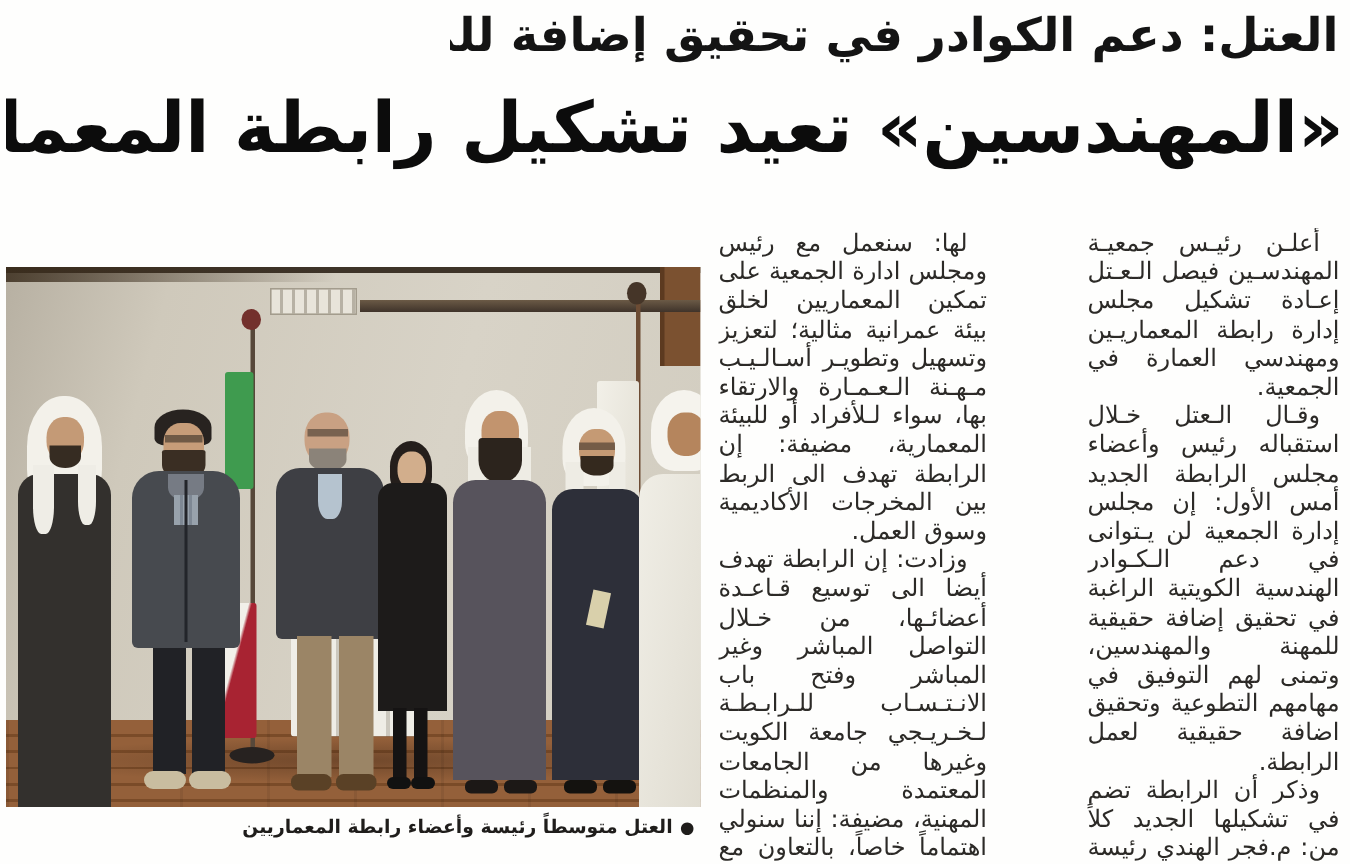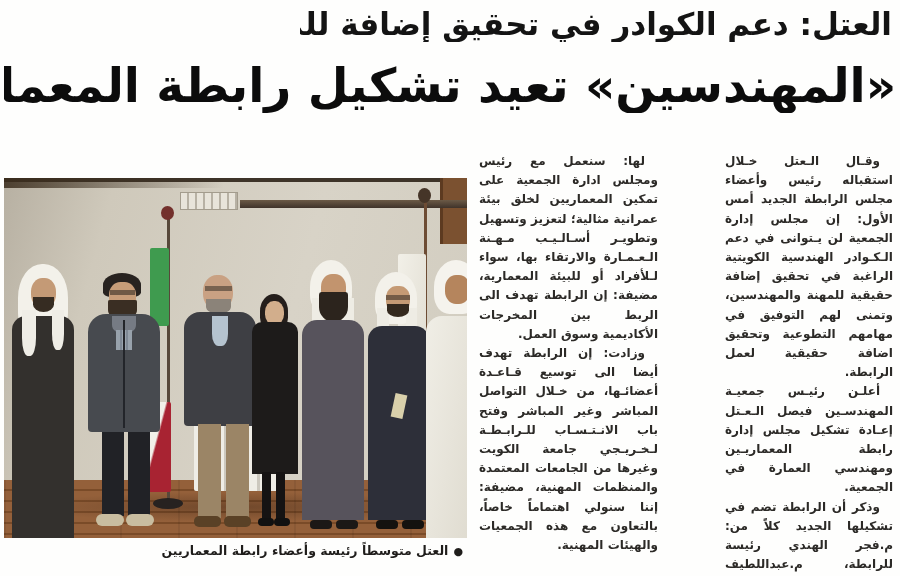--- a/index.html
+++ b/index.html
@@ -7,21 +7,21 @@
   .page{position:relative;width:900px;height:576px;background:#fefefd;direction:rtl;}
 
   .kicker{position:absolute;top:6px;right:8px;left:300px;margin:0;
     font-size:31px;font-weight:bold;color:#141414;text-align:right;
     white-space:nowrap;overflow:hidden;direction:rtl;}
   .headline{position:absolute;top:58px;left:4px;right:4px;margin:0;
     font-size:47px;font-weight:bold;color:#0c0c0c;text-align:center;
     letter-spacing:-1px;white-space:nowrap;overflow:hidden;direction:rtl;}
 
   .col{position:absolute;top:152px;height:424px;overflow:hidden;direction:rtl;
-    text-align:justify;font-size:12px;line-height:19.2px;font-weight:bold;color:#2c2a27;}
+    text-align:justify;font-size:16px;line-height:19.2px;font-weight:normal;color:#2c2a27;}
   .col p{margin:0;text-indent:13px;}
   .col1{right:7px;width:168px;}
   .col2{left:479px;width:179px;}
 
   .photo{position:absolute;left:4px;top:178px;width:463px;height:360px;
     overflow:hidden;background:linear-gradient(105deg,#b7b0a2 0%,#cfc9bb 20%,#d8d3c7 58%,#d1ccbf 100%);}
   .s{position:absolute;display:block;}
 
   .caption{position:absolute;left:4px;top:543px;width:459px;direction:rtl;
     font-size:12.5px;font-weight:bold;color:#1f1d1b;}
@@ -29,22 +29,22 @@
 </style>
 </head>
 <body>
 
 <div class="page">
 
   <h2 class="kicker">العتل: دعم الكوادر في تحقيق إضافة للمهنة</h2>
   <h1 class="headline">«المهندسين» تعيد تشكيل رابطة المعماريين</h1>
 
   <div class="col col1">
+    <p>أعلـن رئيـس جمعيـة المهندسـين فيصل الـعـتل إعـادة تشكيل مجلس إدارة رابطة المعماريـين ومهندسي العمارة في الجمعية.</p>
     <p>وقـال الـعتل خـلال استقباله رئيس وأعضاء مجلس الرابطة الجديد أمس الأول: إن مجلس إدارة الجمعية لن يـتوانى في دعم الـكـوادر الهندسية الكويتية الراغبة في تحقيق إضافة حقيقية للمهنة والمهندسين، وتمنى لهم التوفيق في مهامهم التطوعية وتحقيق اضافة حقيقية لعمل الرابطة.</p>
-    <p>أعلـن رئيـس جمعيـة المهندسـين فيصل الـعـتل إعـادة تشكيل مجلس إدارة رابطة المعماريـين ومهندسي العمارة في الجمعية.</p>
     <p>وذكر أن الرابطة تضم في تشكيلها الجديد كلاً من: م.فجر الهندي رئيسة للرابطة، م.عبداللطيف المشاري نائبا للرئيس، م.سعد العبيد مقررا للرابطة والأعضاء د.م.محمد الجسار ومحسن حـيـات، ورئـيـس الـرابـطـة الأسبق المهندس مزيد المطيري مستشارا للرابطة.</p>
 
   </div>
   <div class="col col2">
     <p>لها: سنعمل مع رئيس ومجلس ادارة الجمعية على تمكين المعماريين لخلق بيئة عمرانية مثالية؛ لتعزيز وتسهيل وتطويـر أسـالـيـب مـهـنة الـعـمـارة والارتقاء بها، سواء لـلأفراد أو للبيئة المعمارية، مضيفة: إن الرابطة تهدف الى الربط بين المخرجات الأكاديمية وسوق العمل.</p>
     <p>وزادت: إن الرابطة تهدف أيضا الى توسيع قـاعـدة أعضائـها، من خـلال التواصل المباشر وغير المباشر وفتح باب الانـتـسـاب للـرابـطـة لـخـريـجي جامعة الكويت وغيرها من الجامعات المعتمدة والمنظمات المهنية، مضيفة: إننا سنولي اهتماماً خاصاً، بالتعاون مع هذه الجمعيات والهيئات المهنية.</p>
   </div>
 
   <div class="photo">
     

